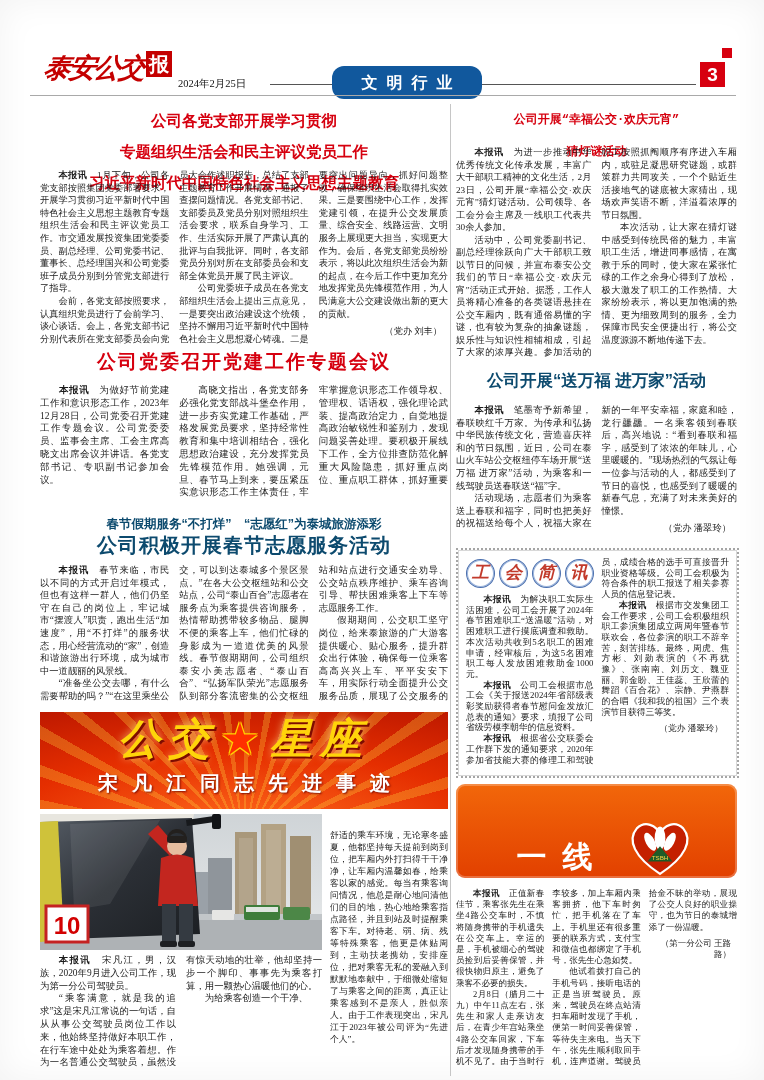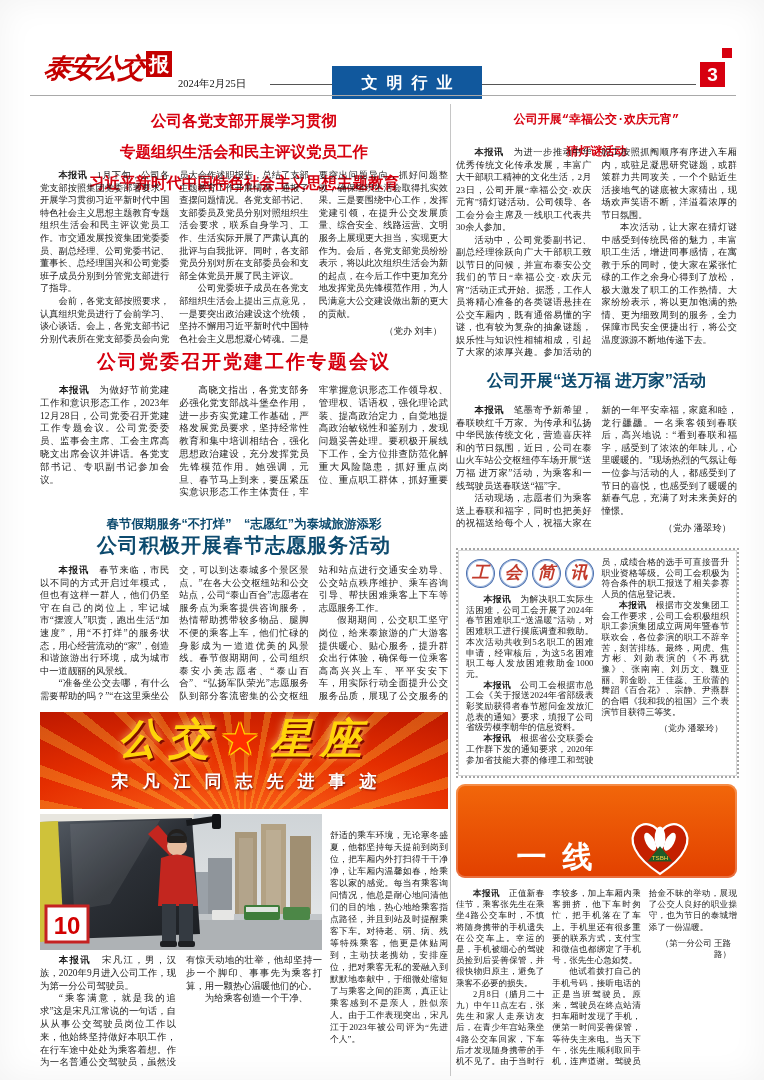--- a/index.html
+++ b/index.html
@@ -8,21 +8,21 @@
         box-shadow:inset 0 0 35px rgba(0,0,0,.05);}
   .abs{position:absolute;}
   .sans{font-family:"Liberation Sans","DejaVu Sans",sans-serif;}
   
   .masthead-script{font-style:italic;font-weight:700;color:#c40000;font-size:27px;
       letter-spacing:-2px;transform:skewX(-8deg);display:inline-block;}
   .masthead-seal{display:inline-block;width:26px;height:26px;background:#c40000;color:#fff;
       font-size:20px;font-weight:700;text-align:center;line-height:26px;vertical-align:6px;margin-left:2px;}
   .issue-date{font-size:10.5px;color:#111;}
   .section-banner{width:150px;height:33px;background:#11589d;color:#fff;font-size:16px;
-      font-weight:700;text-align:center;line-height:33px;letter-spacing:9px;text-indent:9px;}
+      font-weight:700;text-align:center;line-height:33px;letter-spacing:9px;text-indent:9px;border-radius:12px;}
   .hrule-thin{border-top:1.5px solid #555;}
   .page-num{width:25px;height:25px;background:#d7000f;color:#fff;font-size:19px;font-weight:700;
       text-align:center;line-height:25px;}
   .corner-sq{width:10px;height:10px;background:#d7000f;}
   .rule-gray{border-top:1.5px solid #a9a9a9;}
   .vdivider{border-left:1px solid #c6c6c6;}
   
   .hl{font-family:"Liberation Sans","DejaVu Sans",sans-serif;font-weight:700;text-align:center;}
   .hl-red{color:#d6000f;}
   .hl-black{color:#0c4a6e;}
@@ -42,21 +42,21 @@
   #sfj-side{font-size:8.8px;line-height:12px;text-align:justify;overflow:hidden;margin-top:15px;}
   #lostphone{column-count:3;column-gap:8px;font-size:8.5px;line-height:11.2px;}
   
   .star-banner{background:radial-gradient(130% 170% at 50% 118%,#ff6a1c 0%,#e52e00 45%,#a60c00 100%);
       overflow:hidden;text-align:center;}
   .star-banner .rays{position:absolute;inset:0;
       background:repeating-conic-gradient(from -90deg at 50% 135%,rgba(255,210,60,.30) 0 3deg,rgba(255,210,60,0) 3deg 9deg);}
   .sb-title{position:relative;font-style:italic;font-weight:900;font-size:42px;line-height:54px;
       color:#ffd40a;letter-spacing:8px;text-shadow:2px 2px 0 #7e0c00,0 0 8px rgba(255,240,150,.8);}
   .sb-star{font-style:normal;font-size:40px;color:#ff2f00;text-shadow:0 0 0 #ffd200,1px 1px 0 #ffd200,-1px -1px 0 #ffd200,1px -1px 0 #ffd200,-1px 1px 0 #ffd200;margin:0 4px;}
-  .sb-sub{position:relative;color:#fff;font-weight:700;font-size:17px;letter-spacing:14px;text-indent:14px;
+  .sb-sub{position:relative;color:#fff;font-weight:700;font-size:20px;letter-spacing:14px;text-indent:14px;
       font-family:Liberation Sans, sans-serif;text-shadow:1px 1px 2px #7e0c00;margin-top:3px;}
   
   .union-box{border:2px dotted #a5a5a5;box-shadow:inset 0 0 0 1px #d8d8d8;background:#fff;padding:7px 8px;}
   .union-cols{column-count:2;column-gap:8px;font-size:8.8px;line-height:10.7px;text-align:justify;height:100%;overflow:hidden;column-fill:auto;}
   .union-head{break-inside:avoid;display:flex;gap:4px;justify-content:center;margin:2px 0 6px;}
   .union-circle{width:27px;height:27px;border:1.6px solid #4a6fae;border-radius:50%;box-shadow:inset 0 0 0 1px #9db6dd;
       color:#c23a2b;font-size:17px;font-weight:700;text-align:center;line-height:25px;font-style:italic;}
   
   .fl-banner{background:linear-gradient(180deg,#f2670a 0%,#e24000 100%);border-radius:9px;
       display:flex;align-items:flex-end;justify-content:center;gap:18px;box-shadow:inset 0 0 0 2px rgba(255,255,255,.25);}

